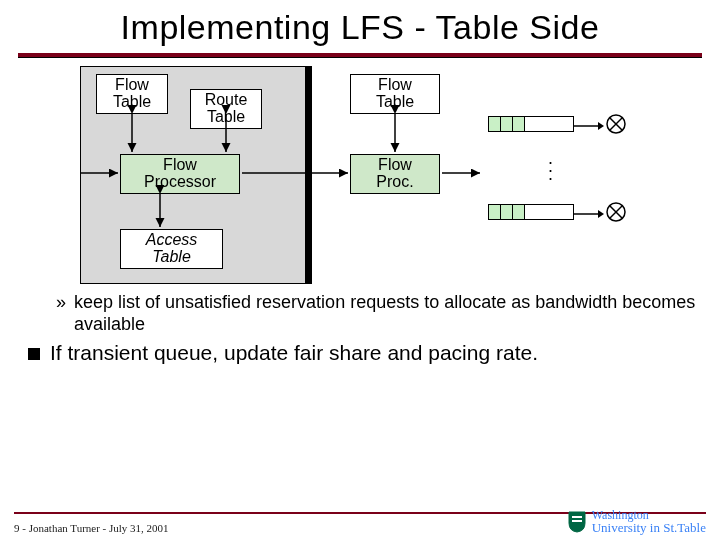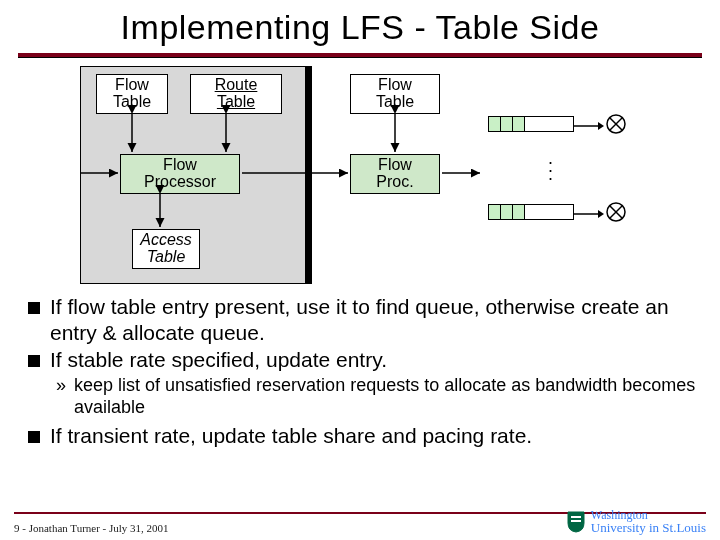--- a/index.html
+++ b/index.html
@@ -43,27 +43,27 @@
   <div class="rule"></div>
   <div class="rule2"></div>
 
   <div class="diagram">
     <div class="panel-grey"></div>
     <div class="vbar"></div>
 
     <div class="box" style="left:16px; top:8px; width:72px;">
       <span class="lbl">Flow<br>Table</span>
     </div>
-    <div class="box" style="left:110px; top:8px; width:92px;text-decoration:underline;">
+    <div class="box" style="left:110px; top:23px; width:72px;">
       <span class="lbl">Route<br>Table</span>
     </div>
     <div class="box green" style="left:40px; top:88px; width:120px;">
       <span class="lbl">Flow<br>Processor</span>
     </div>
-    <div class="box" style="left:52px; top:163px; width:68px; font-style:italic;">
+    <div class="box" style="left:40px; top:163px; width:103px; font-style:italic;">
       <span class="lbl">Access<br>Table</span>
     </div>
 
     <div class="box" style="left:270px; top:8px; width:90px;">
       <span class="lbl">Flow<br>Table</span>
     </div>
     <div class="box green" style="left:270px; top:88px; width:90px;">
       <span class="lbl">Flow<br>Proc.</span>
     </div>
 
@@ -125,50 +125,40 @@
       <div class="xcircle" style="left:118px; top:-2px;">
         <svg width="20" height="20">
             <circle cx="10" cy="10" r="9" fill="none" stroke="#000" stroke-width="1.5"></circle>
             <line x1="4" y1="4" x2="16" y2="16" stroke="#000" stroke-width="1.5"></line>
             <line x1="16" y1="4" x2="4" y2="16" stroke="#000" stroke-width="1.5"></line>
           </svg>
       </div>
     </div>
   </div>
 
-  <div class="bullets">
-    <div class="bi">
-      <div class="sq"></div>
-      <div>If flow table entry present, use it to find queue, otherwise create an entry &amp; allocate queue.</div>
-    </div>
-    <div class="bi">
-      <div class="sq"></div>
-      <div>If stable rate specified, update entry.</div>
-    </div>
-  </div>
   <div class="sub">
     <div class="row">
       <div class="chev">»</div>
       <div>keep list of unsatisfied reservation requests to allocate as bandwidth becomes available</div>
     </div>
   </div>
   <div class="bullets" style="padding-top:0;">
     <div class="bi">
       <div class="sq"></div>
-      <div>If transient rate, update table share and pacing rate.</div>
+      <div>If transient queue, update fair share and pacing rate.</div>
     </div>
   </div>
 
   <div class="footline"></div>
   <div class="footer">
     <div class="footnote">9 - Jonathan Turner - July 31, 2001</div>
     <div class="wustl">
       <svg class="shield" viewBox="0 0 18 22">
         <path d="M1,1 H17 V12 Q17,20 9,21 Q1,20 1,12 Z" fill="#006643" stroke="#006643"></path>
         <path d="M4,5 H14 V7 H4 Z M4,9 H14 V11 H4 Z" fill="#fff"></path>
       </svg>
       <div class="wt">
         <div class="top">Washington</div>
-        <div>University in St.Louis</div>
+        <div>University in St.Table</div>
       </div>
     </div>
   </div>
 </div>
 
 </body></html>

